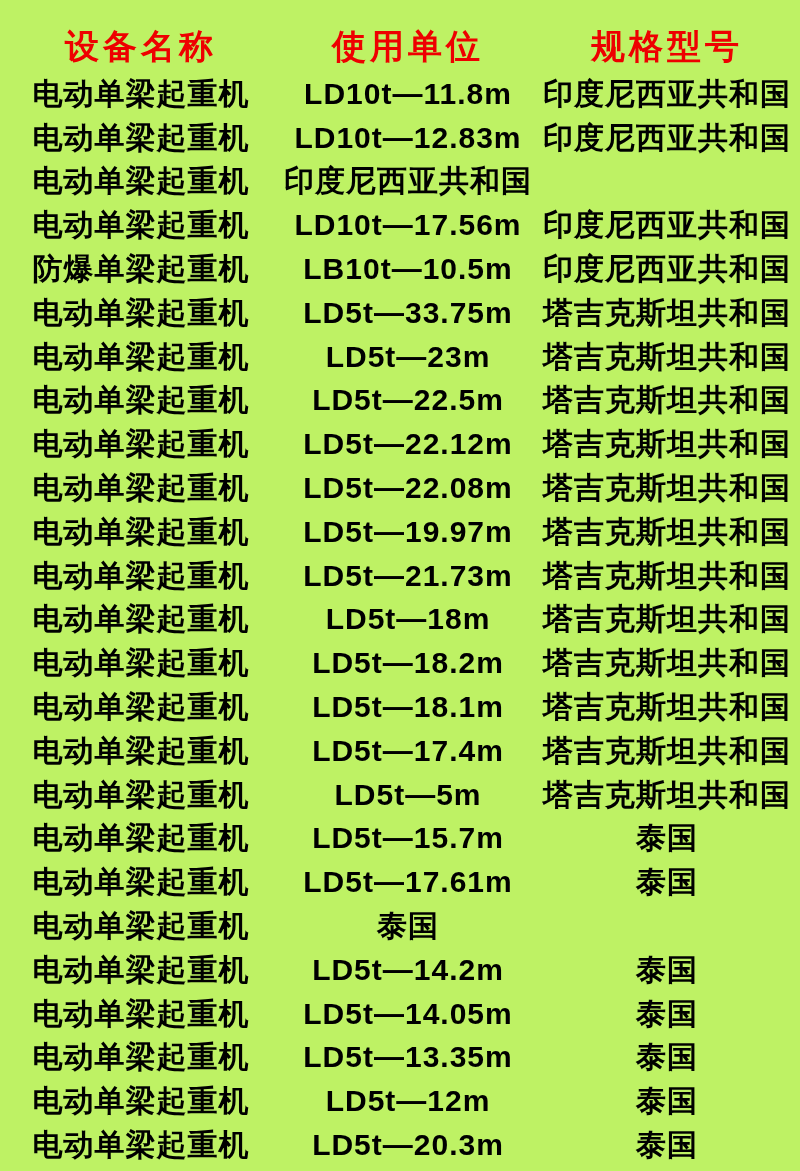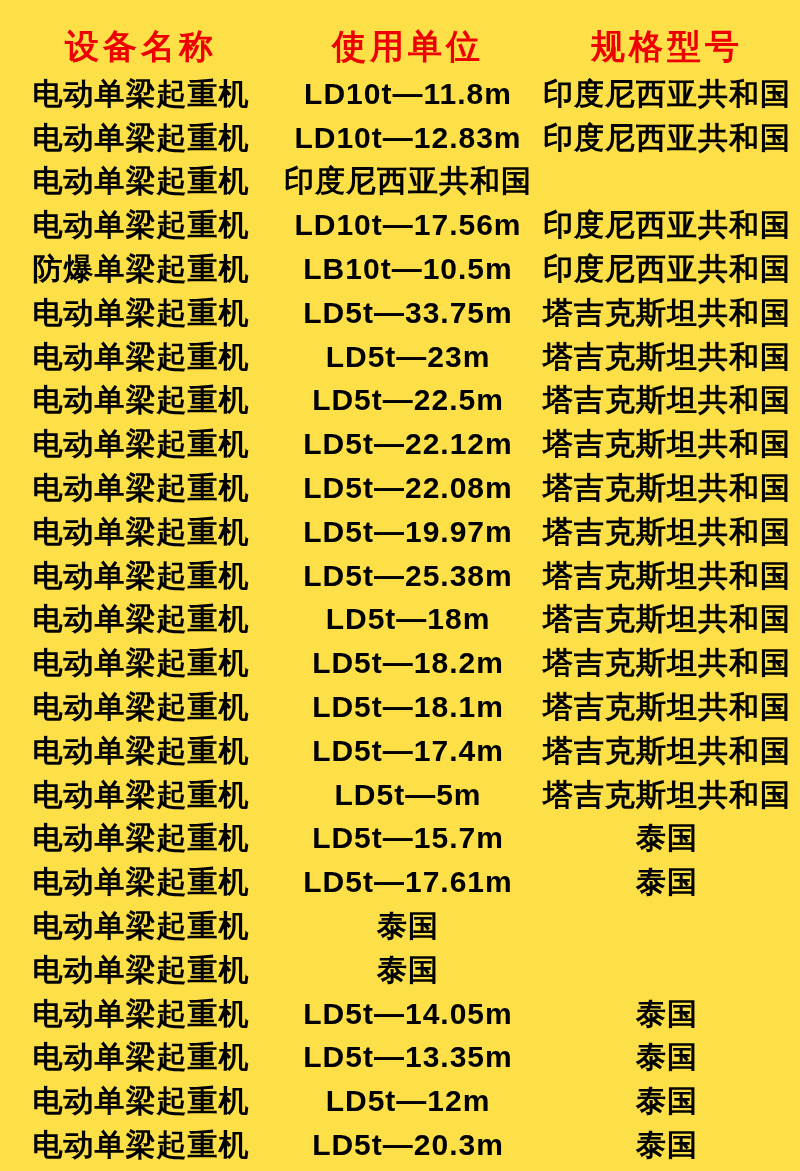--- a/index.html
+++ b/index.html
@@ -1,18 +1,18 @@
 <!DOCTYPE html>
 <html><head>
 <meta charset="utf-8">
 <style>
   html,body{margin:0;padding:0;background:#ffffff;}
   .page{
     width:800px;height:1171px;
-    background:#fde047;
+    background:#bef264;
     box-sizing:border-box;
     padding-top:20px;
     font-family:"Liberation Sans", sans-serif;
     overflow:hidden;
   }
   .row{
     display:grid;
     grid-template-columns:282px 252px 266px;
     align-items:center;
     height:43.8px;
@@ -106,21 +106,21 @@
   </div>
 
   <div class="row">
     <div class="cell">电动单梁起重机</div>
     <div class="cell">LD5t—19.97m</div>
     <div class="cell">塔吉克斯坦共和国</div>
   </div>
 
   <div class="row">
     <div class="cell">电动单梁起重机</div>
-    <div class="cell">LD5t—25.38m</div>
+    <div class="cell">LD5t—21.73m</div>
     <div class="cell">塔吉克斯坦共和国</div>
   </div>
 
   <div class="row">
     <div class="cell">电动单梁起重机</div>
     <div class="cell">LD5t—18m</div>
     <div class="cell">塔吉克斯坦共和国</div>
   </div>
 
   <div class="row">
@@ -159,20 +159,21 @@
     <div class="cell">泰国</div>
   </div>
 
   <div class="row">
     <div class="cell">电动单梁起重机</div>
     <div class="cell">泰国</div>
   </div>
 
   <div class="row">
     <div class="cell">电动单梁起重机</div>
+    <div class="cell">LD5t—14.2m</div>
     <div class="cell">泰国</div>
   </div>
 
   <div class="row">
     <div class="cell">电动单梁起重机</div>
     <div class="cell">LD5t—14.05m</div>
     <div class="cell">泰国</div>
   </div>
 
   <div class="row">

